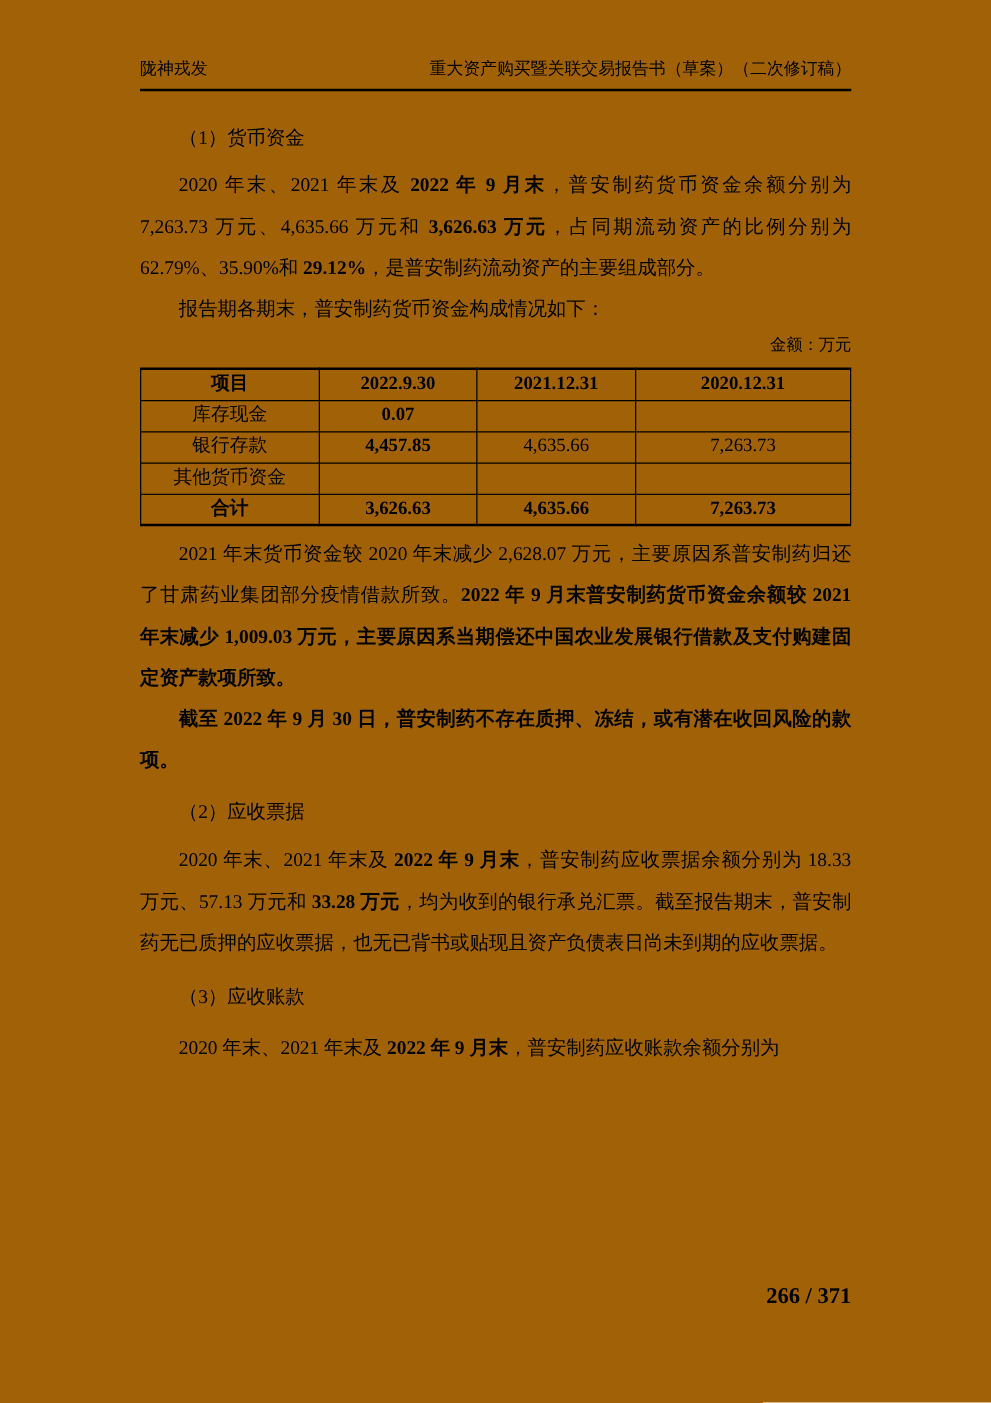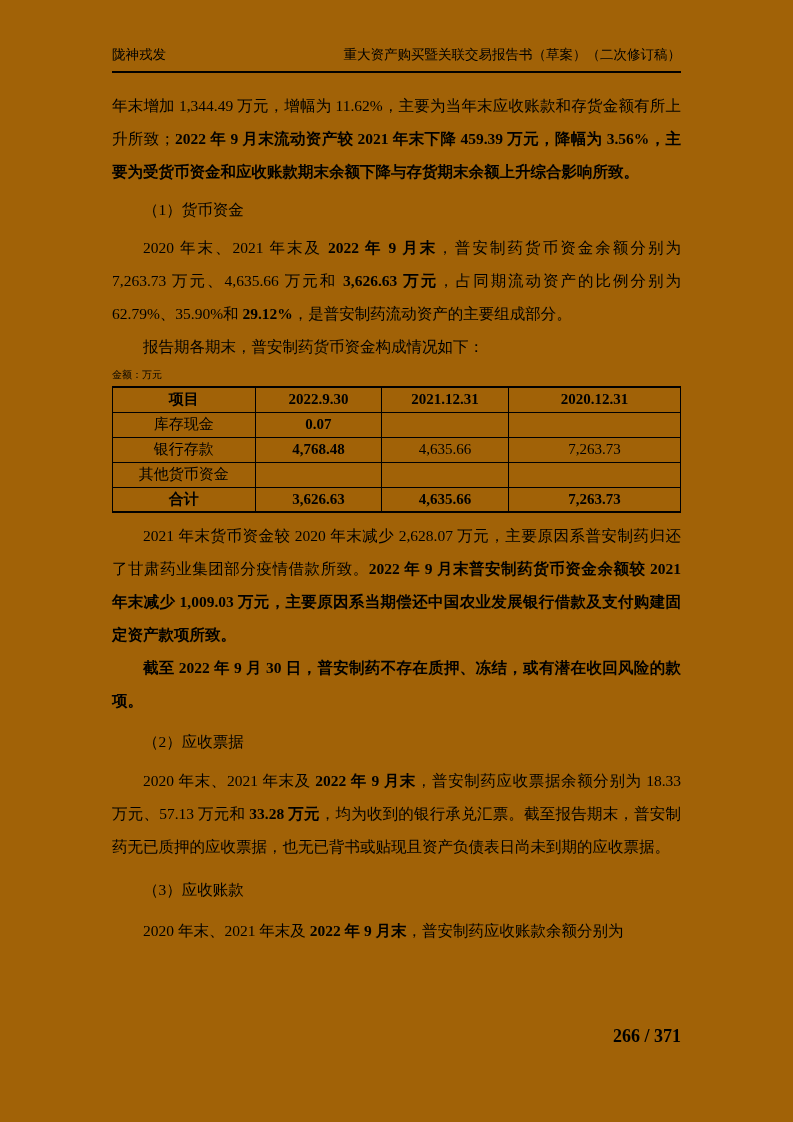--- a/index.html
+++ b/index.html
@@ -35,23 +35,24 @@
   .para { text-indent: 2em; }
   .para.no-indent { text-indent: 0; }
   .seg-b { font-weight: 700; }
   .heading { text-indent: 2em; }
   .heading-1 { margin: 5px 0 5px 0; }
   .heading-2 { margin: 8px 0 6px 0; }
   .heading-3 { margin: 10px 0 8px 0; }
   .para-change { margin-top: 6px; }
   
   .unit-line {
-    font-size: 10px;
+    text-align: right;
+    font-size: 13px;
     line-height: 20px;
-    margin: 2px 0 1px 0;
+    margin: 2px 0 8px 0;
     text-indent: 0;
   }
   table.fin-table {
     width: 100%;
     border-collapse: collapse;
     table-layout: fixed;
     border-top: 2.5px solid #000;
     border-bottom: 2.5px solid #000;
     margin-bottom: 3px;
   }
@@ -88,21 +89,20 @@
 <div class="page">
 
   <div class="margins">
     <div class="doc-header">
       <span>陇神戎发</span>
       <span>重大资产购买暨关联交易报告书（草案）（二次修订稿）</span>
     </div>
 
     <div class="doc-body">
 
-      <p class="para no-indent"><span>年末增加 1,344.49 万元，增幅为 11.62%，主要为当年末应收账款和存货金额有所上升所致；</span><span class="seg-b">2022 年 9 月末流动资产较 2021 年末下降 459.39 万元，降幅为 3.56%，主要为受货币资金和应收账款期末余额下降与存货期末余额上升综合影响所致。</span></p>
 
       <p class="heading heading-1">（1）货币资金</p>
 
       <p class="para"><span>2020 年末、2021 年末及 </span><span class="seg-b">2022 年 9 月末</span><span>，普安制药货币资金余额分别为 7,263.73 万元、4,635.66 万元和 </span><span class="seg-b">3,626.63 万元</span><span>，占同期流动资产的比例分别为 62.79%、35.90%和 </span><span class="seg-b">29.12%</span><span>，是普安制药流动资产的主要组成部分。</span></p>
 
       <p class="para">报告期各期末，普安制药货币资金构成情况如下：</p>
 
       <div class="unit-line">金额：万元</div>
 
       <table class="fin-table">
@@ -122,21 +122,21 @@
         </thead>
         <tbody>
           <tr>
             <td>库存现金</td>
             <td class="num cell-b">0.07</td>
             <td class="num"></td>
             <td class="num"></td>
           </tr>
           <tr>
             <td>银行存款</td>
-            <td class="num cell-b">4,768.48</td>
+            <td class="num cell-b">4,457.85</td>
             <td class="num">4,635.66</td>
             <td class="num">7,263.73</td>
           </tr>
           <tr>
             <td>其他货币资金</td>
             <td class="num cell-b"></td>
             <td class="num"></td>
             <td class="num"></td>
           </tr>
           <tr>

